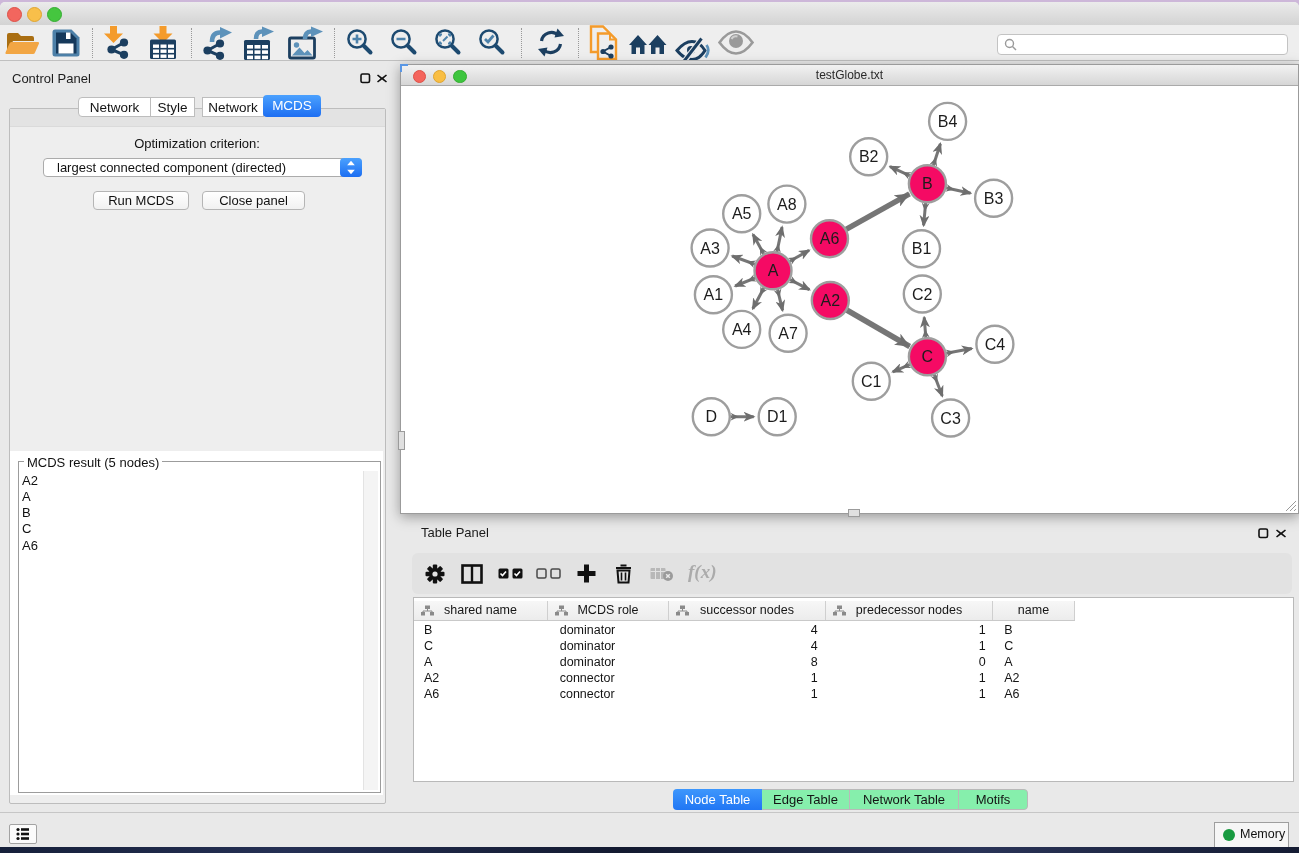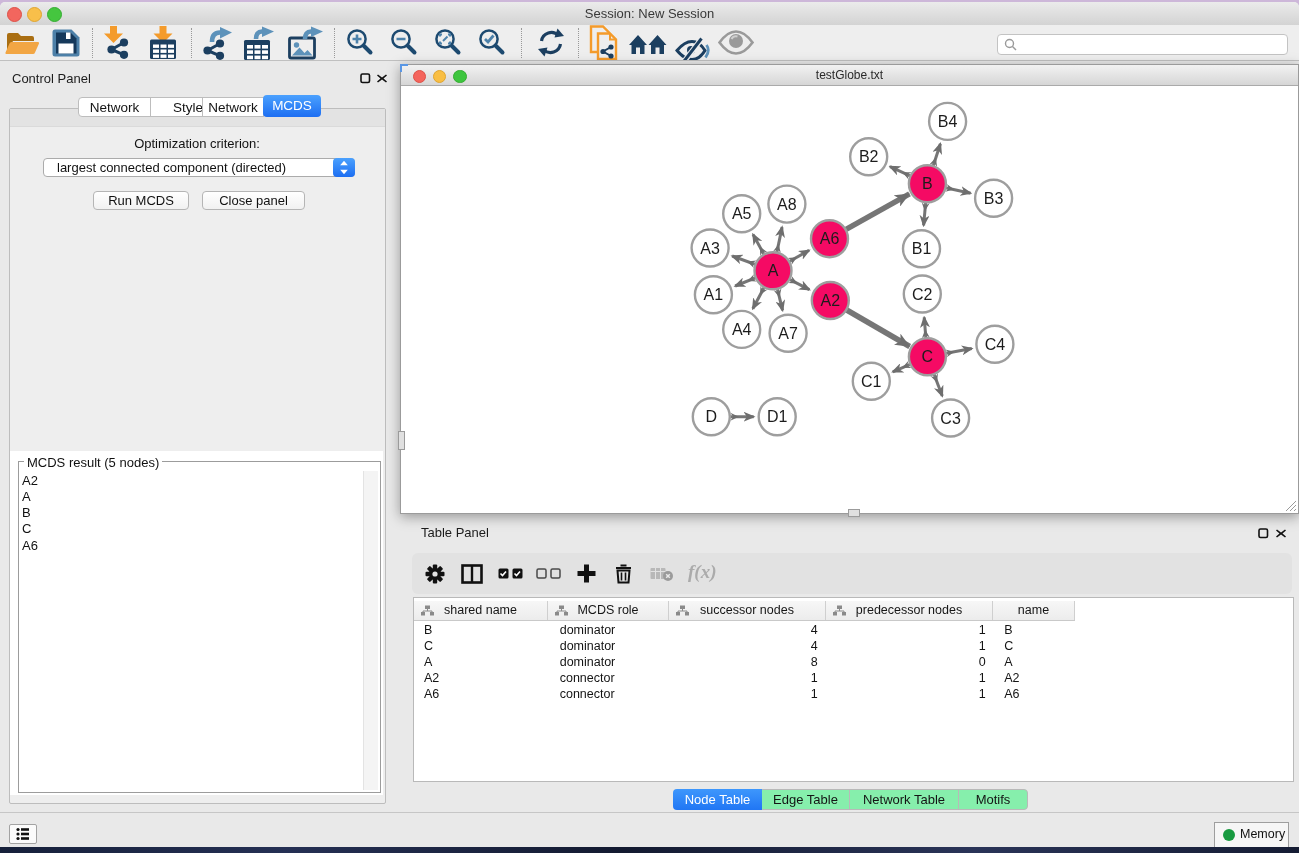--- a/index.html
+++ b/index.html
@@ -22,21 +22,21 @@
 #cp-box{position:absolute;left:9px;top:106px;width:375px;height:694px;background:#eeeeee;
  border:1px solid #bdbdbd;border-radius:2px;}
 #cp-box .band{position:absolute;left:0;top:0;width:100%;height:17px;background:#e3e3e3;border-bottom:1px solid #dadada;}
 #tabbar{position:absolute;left:78px;top:95px;height:20px;}
 .tab{position:absolute;top:0;height:20px;background:#fff;border:1px solid #bdbdbd;box-sizing:border-box;
  font-size:13.5px;color:#141414;text-align:center;line-height:19px;}
 #tab-mcds{position:absolute;left:263px;top:93px;width:58px;height:22px;border-radius:4px;
  background:linear-gradient(#4ba1fe,#1d6ef2);color:#fff;font-size:13.5px;text-align:center;line-height:22px;}
 #optlab{position:absolute;left:9px;top:134px;width:376px;text-align:center;font-size:13px;color:#111;}
 #dropdown{position:absolute;left:43px;top:156px;width:310px;height:17px;background:#fff;
- border:1px solid #ababab;border-radius:4px;font-size:13px;color:#111;line-height:17px;}
+ border:1px solid #ababab;border-radius:4px;font-size:13px;color:#111;line-height:17px;padding-left:7px;}
 #dropdown .txt{position:absolute;left:13px;top:0;}
 #dropdown .step{position:absolute;right:-1px;top:-1px;width:22px;height:19px;border-radius:4px;
  background:linear-gradient(#4ba1fe,#1c6ef2);}
 .btn{position:absolute;top:189px;height:19px;background:linear-gradient(#ffffff,#f1f1f1);
  border:1px solid #b5b5b5;border-radius:4px;box-sizing:border-box;font-size:13px;color:#111;
  text-align:center;line-height:17px;}
 #mcds-white{position:absolute;left:10px;top:449px;width:373px;height:344px;background:#fff;}
 #mcds-field{position:absolute;left:17.5px;top:459px;width:361px;height:330px;border:1px solid #9c9c9c;}
 #mcds-legend{position:absolute;left:24px;top:453px;background:#fff;padding:0 3px;font-size:13px;color:#111;}
 #mcds-scroll{position:absolute;left:363px;top:469px;width:14px;height:319px;background:#f4f4f4;border-left:1px solid #e3e3e3;}
@@ -72,21 +72,20 @@
 #membtn .dot{position:absolute;left:8px;top:5.5px;width:12px;height:12px;border-radius:50%;background:#189a40;}
 #membtn .t{position:absolute;left:25px;top:4px;}
 svg text{font-family:"Liberation Sans",sans-serif;font-size:16px;fill:#1c1c1c;}
 </style></head>
 <body>
 <div id="app">
   <div id="titlebar">
     <div class="tl" style="left:6.5px;background:#f2665e;border:0.5px solid #dd5047;"></div>
     <div class="tl" style="left:26.5px;background:#f8bf4a;border:0.5px solid #dfa530;"></div>
     <div class="tl" style="left:46.5px;background:#45c63f;border:0.5px solid #35ad32;"></div>
-    <div class="t">Session: New Session</div>
   </div>
   <div id="toolbar">
     <svg class="ticon" style="left:4px;top:3px" width="36" height="30" viewBox="0 0 36 30">
         <path d="M3,25 V7 q0,-2 2,-2 h9 l3,3 h11 q2,0 2,2 v3 H9 Z" fill="#a96e12"></path>
         <path d="M9.5,14 h24.5 q1.5,0 1,1.5 l-4,9 q-0.5,1.5 -2,1.5 H2.5 q-1.5,0 -1,-1.5 l4,-9 q0.5,-1.5 2,-1.5 Z" fill="#f2a644"></path>
       </svg>
     <svg class="ticon" style="left:51px;top:3px" width="30" height="30" viewBox="0 0 30 30">
         <path d="M4,1.5 h16.5 l8,8 V26 q0,2.5 -2.5,2.5 H4 q-2.5,0 -2.5,-2.5 V4 q0,-2.5 2.5,-2.5 Z" fill="#4d80a8"></path>
         <path d="M5,4.5 h14.5 l6,6 V25.5 H5 Z" fill="#16395b"></path>
         <rect x="7.5" y="15.5" width="15" height="10" fill="#fff"></rect>
@@ -215,21 +214,21 @@
       <rect x="1" y="1" width="8.5" height="8.5" fill="none" stroke="#111" stroke-width="1.6" rx="1.5"></rect>
     </svg>
   <svg class="winbtn" style="left:376px;top:71px" width="12" height="11" viewBox="0 0 12 11">
       <path d="M2 1.5 L6 4.5 L10 1.5 L11 2.5 L7.5 5.5 L11 8.5 L10 9.5 L6 6.5 L2 9.5 L1 8.5 L4.5 5.5 L1 2.5 Z" fill="#111"></path>
     </svg>
   <div id="cp-box">
       <div class="band"></div>
     </div>
   <div id="tabbar">
     <div class="tab" style="left:0;width:73px;border-radius:4px 0 0 4px;">Network</div>
-    <div class="tab" style="left:72px;width:76px;">Style</div>
+    <div class="tab" style="left:72px;width:45px;">Style</div>
     <div class="tab" style="left:124px;width:62px;">Network</div>
   </div>
   <div id="tab-mcds">MCDS</div>
   <div id="optlab">Optimization criterion:</div>
   <div id="dropdown">
       <span class="txt">largest connected component (directed)</span>
     <div class="step"><svg width="22" height="19" viewBox="0 0 22 19">
           <path d="M11,2.8 L14.8,7.3 L7.2,7.3 Z" fill="#fff"></path>
           <path d="M11,16.2 L14.8,11.7 L7.2,11.7 Z" fill="#fff"></path>
         </svg></div>

